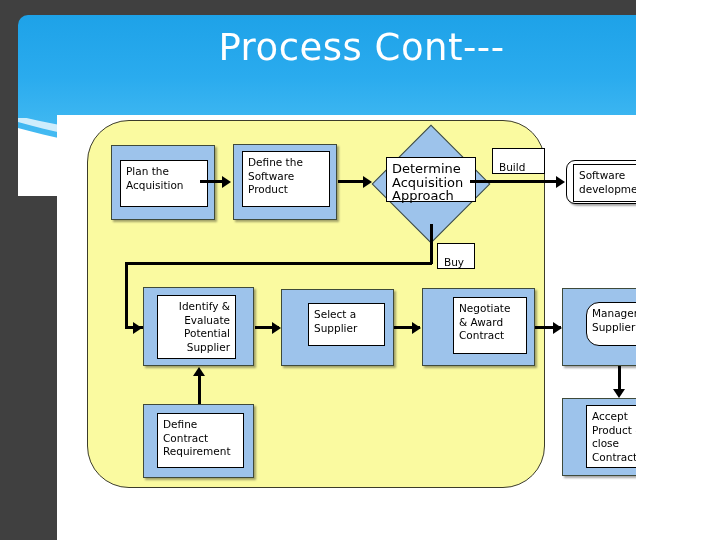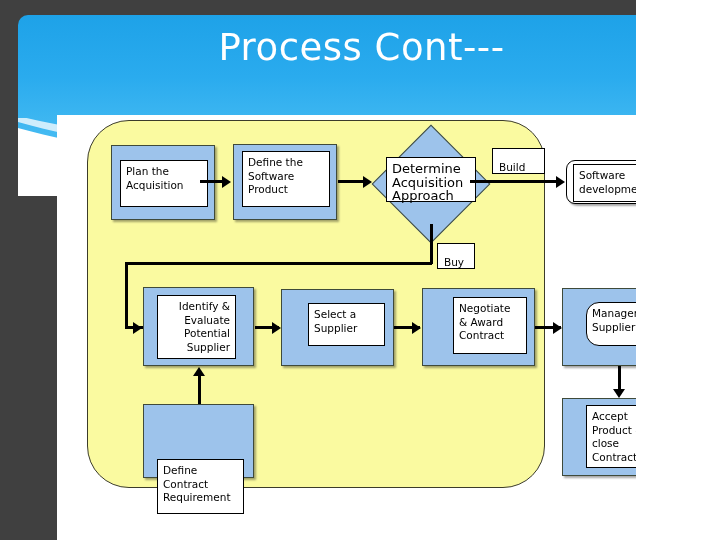--- a/index.html
+++ b/index.html
@@ -223,21 +223,21 @@
 Supplier</div>
   </div>
 
   <div class="vline" style="left:617.5px;top:366px;height:27px;"></div>
   <div class="arrow-d" style="left:613px;top:389px;"></div>
 
   <div class="vline" style="left:197.5px;top:374px;height:31px;"></div>
   <div class="arrow-u" style="left:193px;top:367px;"></div>
 
   <div class="pbox" style="left:143px;top:404px;width:111px;height:74px;">
-    <div class="inner" style="left: 13px; top: 8px; width: 87px; height: 55px; white-space: pre-line; margin-top: 46px;">Define
+    <div class="inner" style="left: 13px; top: 8px; width: 87px; height: 55px; white-space: pre-line;">Define
 Contract
 Requirement</div>
   </div>
 
   <div class="pbox" style="left:562px;top:398px;width:114px;height:78px;">
     <div class="inner" style="left: 23px; top: 6px; width: 74px; height: 63px; white-space: pre-line;">Accept
 Product &amp;
 close
 Contract</div>
   </div>

